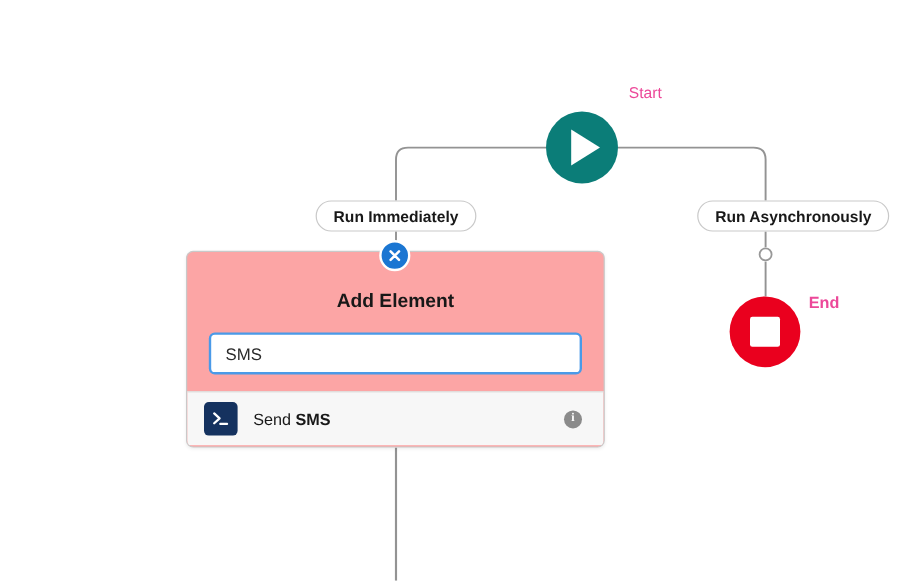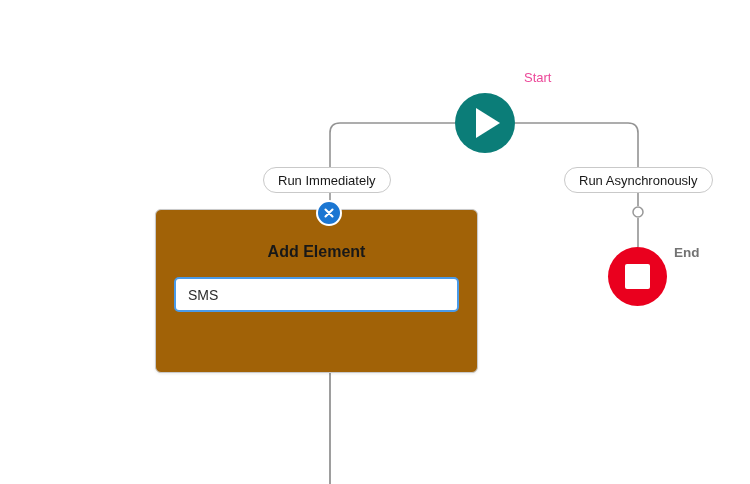--- a/index.html
+++ b/index.html
@@ -80,27 +80,27 @@
     position: absolute;
     height: 26px;
     display: flex;
     align-items: center;
     justify-content: center;
     padding: 0 14px;
     border: 1px solid #c9c9c9;
     border-radius: 14px;
     background: #ffffff;
     font-size: 13px;
-    font-weight: normal;
+    font-weight: bold;
     color: #181818;
     white-space: nowrap;
     box-sizing: border-box;
   }
   .pill-left  { left: 263px; top: 167px; }
-  .pill-right { left: 564px; top: 167px; }
+  .pill-right { left: 581px; top: 167px; }
 
   
   .end-node {
     position: absolute;
     left: 608px;
     top: 247px;
     width: 59px;
     height: 59px;
     border-radius: 50%;
     background: #ea001e;
@@ -113,32 +113,32 @@
     height: 25px;
     background: #ffffff;
     border-radius: 2px;
   }
   .end-label {
     position: absolute;
     left: 674px;
     top: 245px;
     font-size: 13.5px;
     font-weight: bold;
-    color: #737373;
+    color: #ec4899;
     white-space: nowrap;
   }
 
   
   .panel {
     position: absolute;
     left: 155px;
     top: 209px;
-    width: 323px;
+    width: 349px;
     height: 164px;
-    background: #a16207;
+    background: #fca5a5;
     border: 1px solid #c9c9c9;
     border-radius: 6px;
     box-sizing: border-box;
     box-shadow: 0 1px 3px rgba(0,0,0,0.08);
     overflow: hidden;
   }
   .panel-title {
     text-align: center;
     font-size: 16px;
     font-weight: bold;
@@ -261,20 +261,34 @@
   </div>
   <div class="end-label">End</div>
 
   <div class="panel">
     <div class="panel-title">Add Element</div>
 
     <div class="search-wrap">
       <input class="search-input" type="text" value="SMS" style="">
     </div>
 
+    <div class="results">
+      <div class="result-row">
+        <span class="result-icon">
+          <svg width="18" height="18" viewBox="0 0 18 18">
+            <path d="M3.5 4.5 L8 8.6 L3.5 12.7" fill="none" stroke="#ffffff" stroke-width="1.9" stroke-linecap="round" stroke-linejoin="round"></path>
+            <line x1="8.6" y1="13.3" x2="14.2" y2="13.3" stroke="#ffffff" stroke-width="1.9" stroke-linecap="round"></line>
+          </svg>
+        </span>
+        <span class="result-label">
+          <span>Send </span><b>SMS</b>
+        </span>
+        <span class="info-icon">i</span>
+      </div>
+    </div>
   </div>
 
   <div class="close-btn">
     <svg width="12" height="12" viewBox="0 0 12 12">
       <path d="M2.5 2.5 L9.5 9.5 M9.5 2.5 L2.5 9.5" stroke="#ffffff" stroke-width="2.1" stroke-linecap="round"></path>
     </svg>
   </div>
 
 </div>
 

